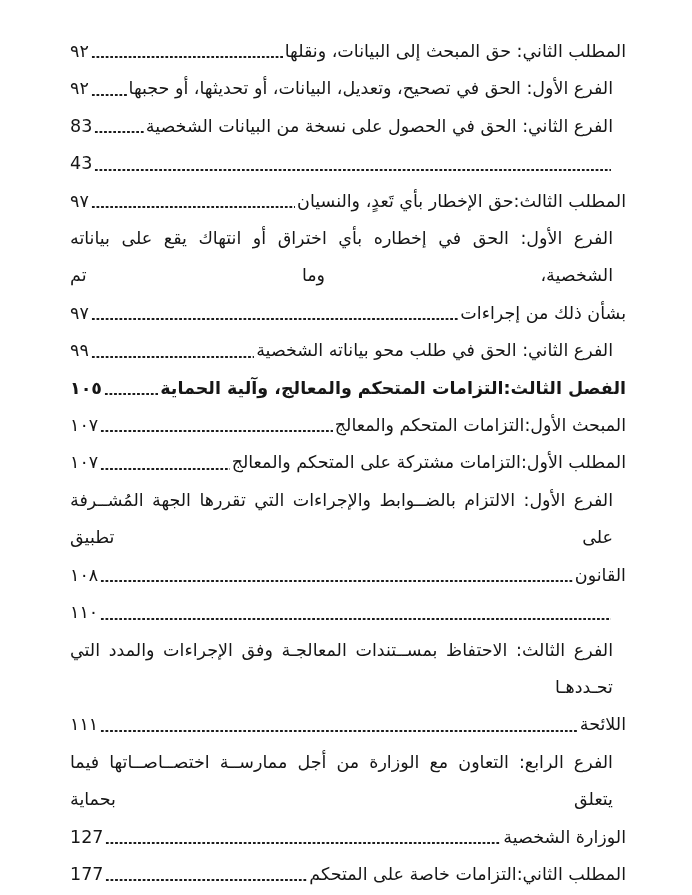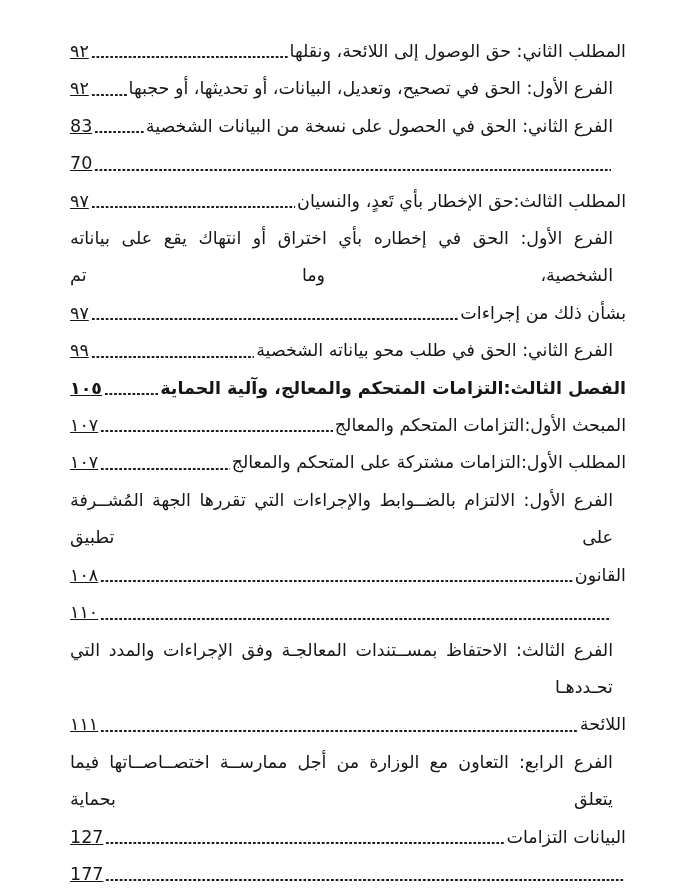--- a/index.html
+++ b/index.html
@@ -36,48 +36,48 @@
     flex:1 1 auto;
     min-width:6px;
     align-self:stretch;
     margin-left:2px;
     margin-right:2px;
     background-image:radial-gradient(circle, #1c1c1c 1.05px, transparent 1.35px);
     background-size:4.6px 6px;
     background-repeat:repeat-x;
     background-position:left bottom 10px;
   }
-  .num { flex:0 0 auto;text-decoration:underline; }
+  .num { flex:0 0 auto; }
 </style>
 </head>
 <body>
 
 <div class="page">
   <div id="toc">
   <div class="row">
-    <span class="txt">المطلب الثاني:  حق الوصول إلى اللائحة، ونقلها</span>
+    <span class="txt">المطلب الثاني:  حق المبحث إلى البيانات، ونقلها</span>
     <span class="leader"></span>
     <span class="num">٩٢</span>
   </div>
 
   <div class="row indent">
     <span class="txt">الفرع الأول: الحق في تصحيح، وتعديل، البيانات، أو تحديثها، أو حجبها</span>
     <span class="leader"></span>
     <span class="num">٩٢</span>
   </div>
 
   <div class="row indent">
     <span class="txt">الفرع الثاني: الحق في الحصول على نسخة من البيانات الشخصية</span>
     <span class="leader"></span>
     <span class="num">83</span>
   </div>
 
   <div class="row indent">
     <span class="leader"></span>
-    <span class="num">70</span>
+    <span class="num">43</span>
   </div>
 
   <div class="row">
     <span class="txt">المطلب الثالث:حق الإخطار بأي تَعدٍ، والنسيان</span>
     <span class="leader"></span>
     <span class="num">٩٧</span>
   </div>
 
   <div class="row indent justify">
     <span class="txt">الفرع الأول: الحق في إخطاره بأي اختراق أو انتهاك يقع على بياناته الشخصية، وما تم</span>
@@ -144,26 +144,27 @@
     <span class="num">١١١</span>
   </div>
 
   <div class="row indent justify">
     <span class="txt">الفرع الرابع: التعاون مع الوزارة من أجل ممارســة اختصــاصــاتها فيما يتعلق بحماية</span>
     
     
   </div>
 
   <div class="row">
-    <span class="txt">البيانات التزامات</span>
+    <span class="txt">الوزارة الشخصية</span>
     <span class="leader"></span>
     <span class="num">127</span>
   </div>
 
   <div class="row">
+    <span class="txt">المطلب الثاني:التزامات خاصة على المتحكم</span>
     <span class="leader"></span>
     <span class="num">177</span>
   </div>
 
   <div class="row indent justify">
     
     
     
   </div>
 

